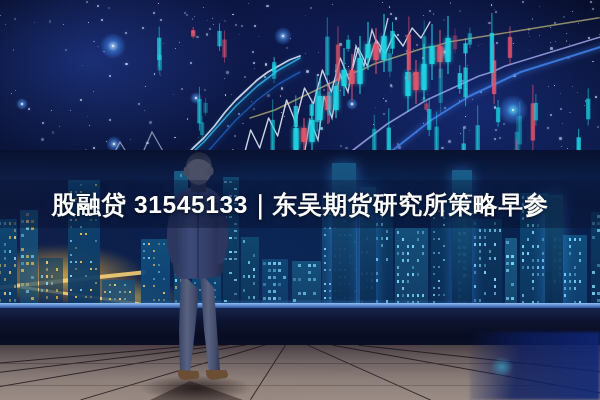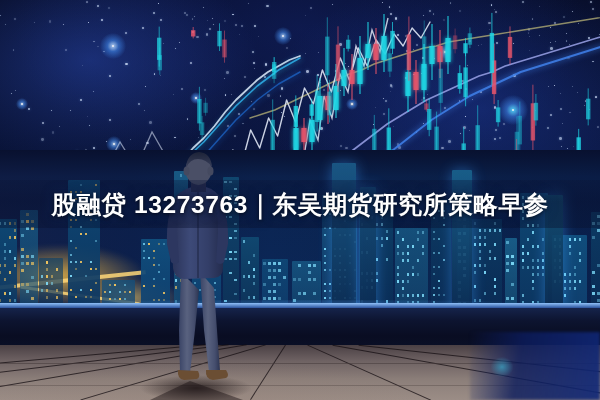--- a/index.html
+++ b/index.html
@@ -1544,15 +1544,15 @@
     <path d="M198 192 L198 278" stroke="rgba(18,24,46,.55)" stroke-width="1.3" fill="none"></path>
 
     <path d="M191 178 L191 192 L206 192 L206 178 Z" fill="#2b3152"></path>
     <ellipse cx="198.5" cy="170" rx="13" ry="15" fill="#4a4f66"></ellipse>
     <path d="M186 166 Q188 153 199 152 Q211 153 212 167 Q206 159 198 159 Q190 159 186 168 Z" fill="url(#hairG)"></path>
     <ellipse cx="186.5" cy="171" rx="3" ry="4.5" fill="#454a60"></ellipse>
     <ellipse cx="210.5" cy="171" rx="3" ry="4.5" fill="#454a60"></ellipse>
   </svg>
 
   <div class="band"></div>
-  <div class="title">股融贷 13273763｜东吴期货研究所策略早参</div>
+  <div class="title">股融贷 31545133｜东吴期货研究所策略早参</div>
 
 </div>
 
 </body></html>

